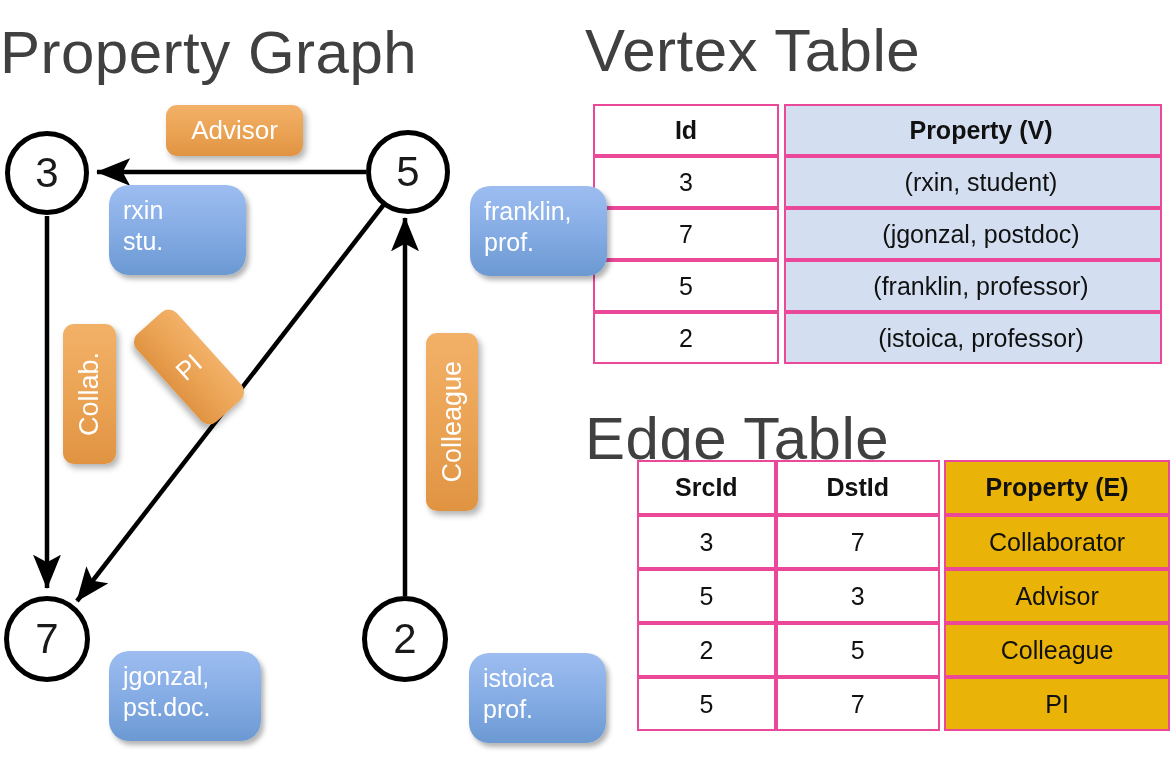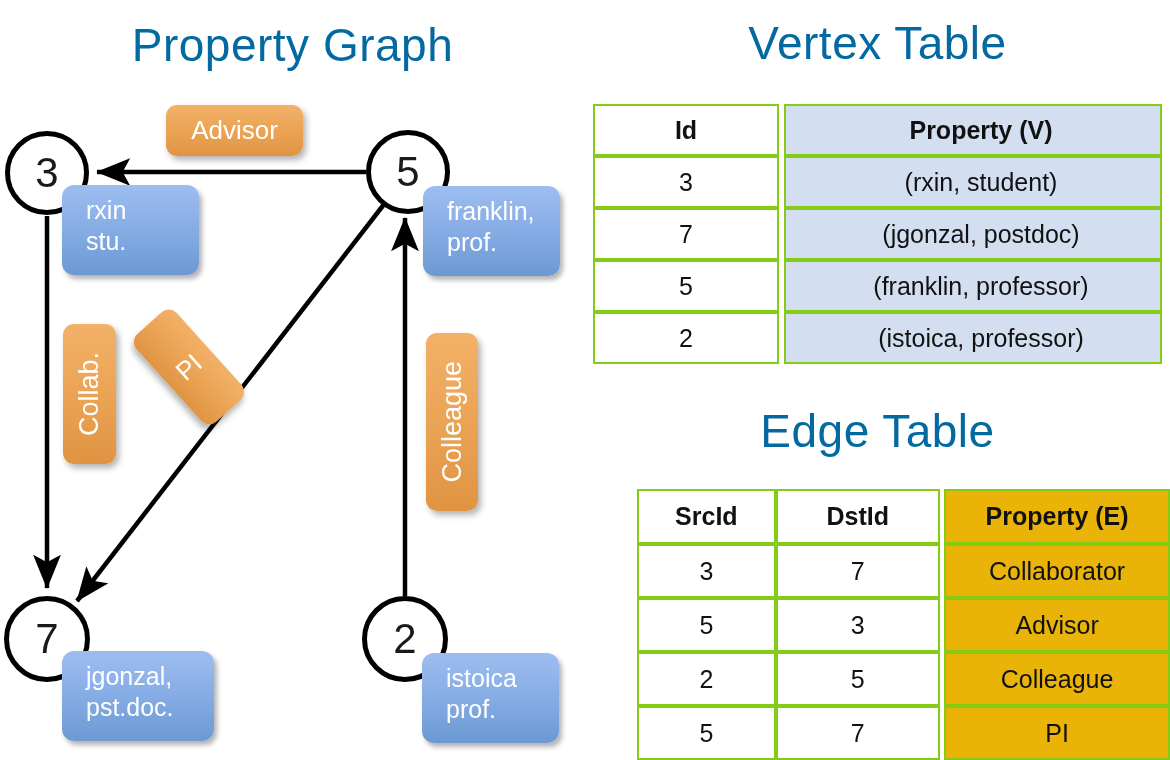--- a/index.html
+++ b/index.html
@@ -4,25 +4,25 @@
 <style>
   html,body{margin:0;padding:0;background:#ffffff;}
   body{width:1170px;height:760px;overflow:hidden;font-family:"Liberation Sans",sans-serif;color:#000;}
   #root{position:relative;width:1170px;height:760px;}
 
   
   .title{
     position:absolute;
     font-family:"Liberation Sans",sans-serif;
     font-weight:300;
-    font-size:46px;
+    font-size:60px;
     letter-spacing:0.5px;
-    color:#0369a1;
+    color:#404040;
     white-space:nowrap;
-    text-align:center;
+    text-align:left;
   }
   #pg-title{left:0;top:18px;width:585px;}
   #vt-title{left:585px;top:16px;width:585px;}
   #et-title{left:585px;top:404px;width:585px;}
 
   
   #graph{position:absolute;left:0;top:0;width:585px;height:760px;}
   #graph svg{position:absolute;left:0;top:0;}
 
   .node{
@@ -34,52 +34,53 @@
     display:flex;align-items:center;justify-content:center;
     font-family:"Liberation Sans",sans-serif;
     font-weight:300;
     font-size:42px;
     color:#1a1a1a;
     z-index:6;
   }
 
   .vbox{
     position:absolute;
-    border-radius:12px;
+    border-radius:20px;
     background:linear-gradient(to bottom,#9dbdf0 0%,#88aee6 45%,#6c99d2 100%);
     box-shadow:3px 4px 5px rgba(0,0,0,0.30);
     color:#ffffff;
     font-family:"Liberation Sans",sans-serif;
     font-weight:300;
     font-size:25px;
     line-height:1.25;
-    padding:10px 24px;
+    padding:10px 14px;
     box-sizing:border-box;
     z-index:7;
+    margin-left:47px;
   }
 
   .ebox{
     position:absolute;
     border-radius:11px;
     background:linear-gradient(to bottom,#f2b168 0%,#eca557 45%,#e09442 100%);
     box-shadow:3px 4px 6px rgba(0,0,0,0.30);
     color:#ffffff;
     font-family:"Liberation Sans",sans-serif;
     font-weight:300;
     font-size:26px;
     display:flex;align-items:center;justify-content:center;
     box-sizing:border-box;
     z-index:5;
   }
   .ebox.vert span{ writing-mode:vertical-rl; text-orientation:mixed; transform:rotate(180deg); white-space:nowrap;}
 
   
   .tbl{position:absolute;border-collapse:separate;border-spacing:0;}
   .tbl td{
-    border:2px solid #84cc16;
+    border:2px solid #ec4899;
     font-family:"Liberation Sans",sans-serif;
     font-weight:300;
     font-size:25px;
     text-align:center;
     vertical-align:middle;
     padding:0;
     background:#fff;
     color:#111;
     box-sizing:border-box;
   }
@@ -187,21 +188,21 @@
     <tr>
       <td style="height:52px;">2</td>
       <td class="spacer"></td>
       <td class="blue">(istoica, professor)</td>
     </tr>
   </tbody>
     </table>
 
   <div class="title" id="et-title">Edge Table</div>
 
-  <table class="tbl" id="edge-table" style="left:593px;top:489px;padding-left:44px;">
+  <table class="tbl" id="edge-table" style="left:593px;top:460px;padding-left:44px;">
     <tbody>
         <tr>
       <td class="hd" style="width:149px;height:55px;">SrcId</td>
       <td class="hd" style="width:178px;height:55px;text-align:center;">DstId</td>
       <td class="spacer"></td>
       <td class="hd peach" style="width:238px;height:55px;">Property (E)</td>
     </tr>
     <tr>
       <td style="height:54px;">3</td>
       <td>7</td>

